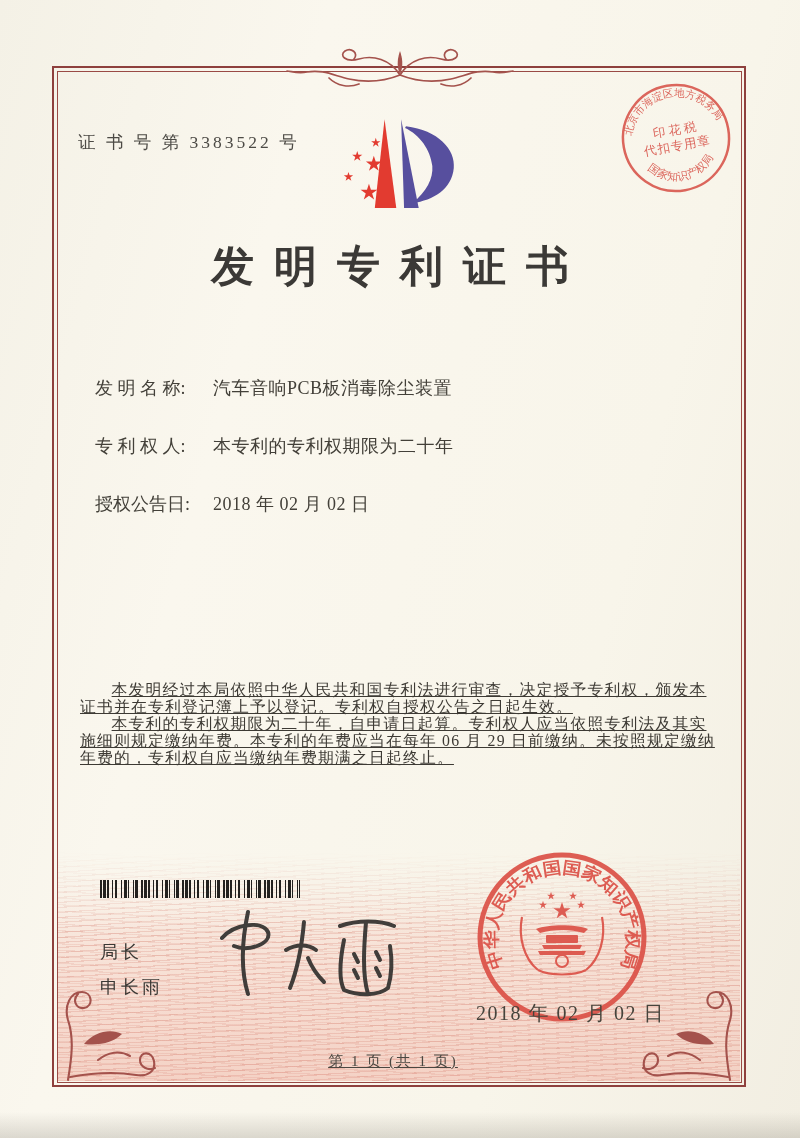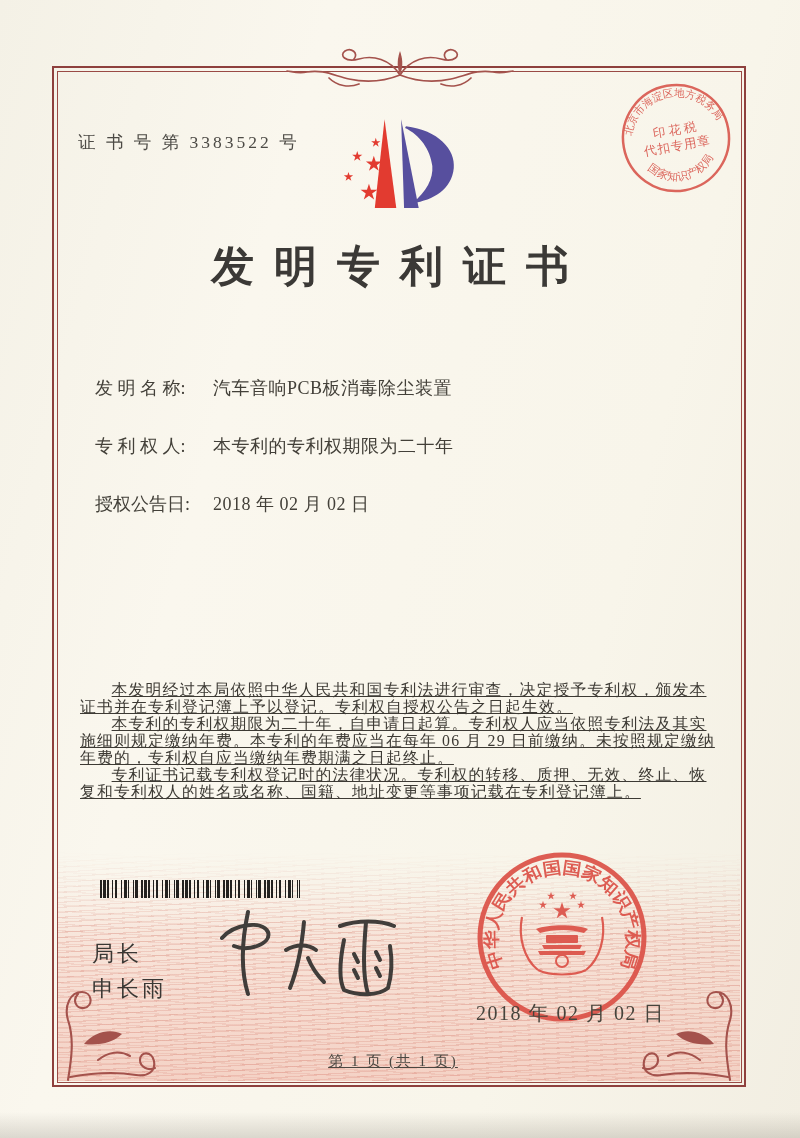--- a/index.html
+++ b/index.html
@@ -39,22 +39,22 @@
   .bodytext p { text-indent:2em; }
 
   .barcode { position:absolute; left:100px; top:880px; width:200px; height:18px;
       background-image:repeating-linear-gradient(90deg,
         #23211f 0 1.5px, transparent 1.5px 3px,
         #23211f 3px 6px,  transparent 6px 7px,
         #23211f 7px 8.5px, transparent 8.5px 12px,
         #23211f 12px 13px, transparent 13px 14.5px,
         #23211f 14.5px 17px, transparent 17px 20.5px); }
 
-  .officials { position:absolute; left:92px; top:936px; font-family:Liberation Sans, sans-serif;
-               font-size:22px; letter-spacing:3px; color:#3a3834; line-height:35px; font-weight:500; }
+  .officials { position:absolute; left:100px; top:936px; font-family:Liberation Mono, monospace;
+               font-size:18px; letter-spacing:3px; color:#3a3834; line-height:35px; font-weight:500; }
   .signature { position:absolute; left:212px; top:896px; }
 
   .seal { position:absolute; left:474px; top:849px; }
   .seal-date { position:absolute; left:476px; top:1000px; width:176px; text-align:center;
                font-size:20px; color:#46443c; letter-spacing:1.5px; white-space:pre; }
 
   .footer { position:absolute; left:0; top:1052px; width:786px; text-align:center;
             font-size:15px; color:#4a4741; letter-spacing:2px; white-space:pre;text-decoration:underline; }
 
   .logo { position:absolute; left:328px; top:106px; }
@@ -150,21 +150,20 @@
       <span class="f-label">专 利 权 人:</span><span class="f-value">本专利的专利权期限为二十年</span>
     </div>
     <div class="f-row">
       <span class="f-label">授权公告日:</span><span class="f-value">2018 年 02 月 02 日</span>
     </div>
   </div>
 
   <div class="bodytext">
     <p>本发明经过本局依照中华人民共和国专利法进行审查，决定授予专利权，颁发本证书并在专利登记簿上予以登记。专利权自授权公告之日起生效。</p>
     <p>本专利的专利权期限为二十年，自申请日起算。专利权人应当依照专利法及其实施细则规定缴纳年费。本专利的年费应当在每年 06 月 29 日前缴纳。未按照规定缴纳年费的，专利权自应当缴纳年费期满之日起终止。</p>
-    <p>专利证书记载专利权登记时的法律状况。专利权的转移、质押、无效、终止、恢复和专利权人的姓名或名称、国籍、地址变更等事项记载在专利登记簿上。</p>
   </div>
 
   <div class="barcode"></div>
 
   <div class="officials">
     <div>局长</div>
     <div>申长雨</div>
   </div>
 
   <svg class="signature" width="200" height="106" viewBox="0 0 200 106">

